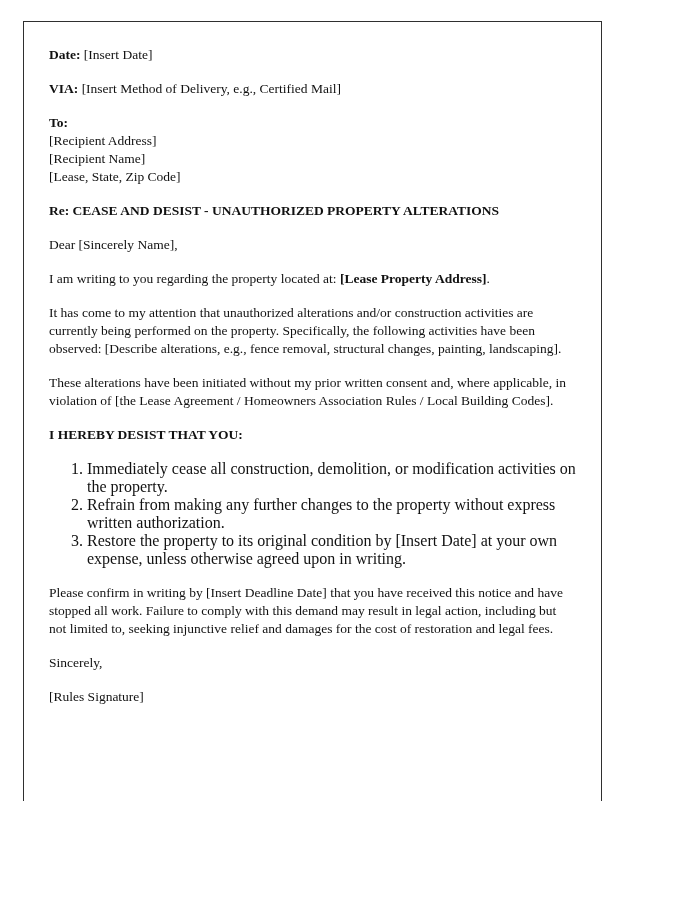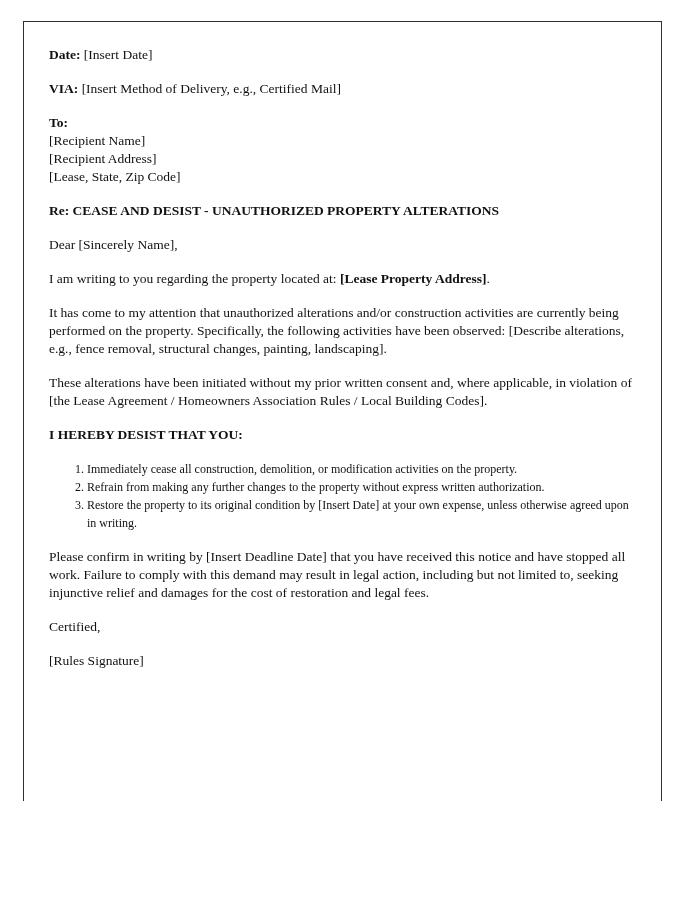--- a/index.html
+++ b/index.html
@@ -8,57 +8,57 @@
     height: 900px;
     background: #ffffff;
     position: relative;
     font-family: "Liberation Serif", "DejaVu Serif", serif;
     color: #111111;
   }
   .page {
     position: absolute;
     left: 23px;
     top: 21px;
-    width: 639px;
+    width: 579px;
     height: 780px;
     box-sizing: border-box;
     border: 1px solid #2f2f2f;
     border-bottom: none;
     padding: 8px 25px 0 25px;
     overflow: hidden;
     background: #ffffff;
   }
   .page p, .page .para {
     margin: 16px 0;
     font-size: 13.5px;
     line-height: 18px;
   }
   .para > div { line-height: 18px; }
   ol.demands {
     margin: 16px 0;
     padding-left: 38px;
-    font-size: 12px;
+    font-size: 16px;
     line-height: 18px;
   }
   ol.demands li { margin: 0; padding: 0; }
   b { font-weight: bold; }
 </style>
 </head>
 <body>
 
 <div class="page">
 
   <p><b>Date:</b> <span>[Insert Date]</span></p>
 
   <p><b>VIA:</b> <span>[Insert Method of Delivery, e.g., Certified Mail]</span></p>
 
   <div class="para">
     <div><b>To:</b></div>
+    <div>[Recipient Address]</div>
     <div>[Recipient Name]</div>
-    <div>[Recipient Address]</div>
     <div>[Lease, State, Zip Code]</div>
   </div>
 
   <p><b>Re: CEASE AND DESIST - UNAUTHORIZED PROPERTY ALTERATIONS</b></p>
 
   <p>Dear [Sincerely Name],</p>
 
   <p><span>I am writing to you regarding the property located at: </span><b>[Lease Property Address]</b><span>.</span></p>
 
   <p>It has come to my attention that unauthorized alterations and/or construction activities are currently being performed on the property. Specifically, the following activities have been observed: [Describe alterations, e.g., fence removal, structural changes, painting, landscaping].</p>
@@ -69,17 +69,17 @@
 
   <ol class="demands">
     <li>Immediately cease all construction, demolition, or modification activities on the property.</li>
     <li>Refrain from making any further changes to the property without express written authorization.</li>
     <li>Restore the property to its original condition by [Insert Date] at your own expense, unless otherwise agreed upon in writing.</li>
   </ol>
 
   <p>Please confirm in writing by [Insert Deadline Date] that you have received this notice and have stopped all work. Failure to comply with this demand may result in legal action, including but not limited to, seeking injunctive relief and damages for the cost of restoration and legal fees.</p>
 
 
-  <p>Certified,</p>
+  <p>Sincerely,</p>
 
   <p>[Rules Signature]</p>
 
 </div>
 
 </body></html>

